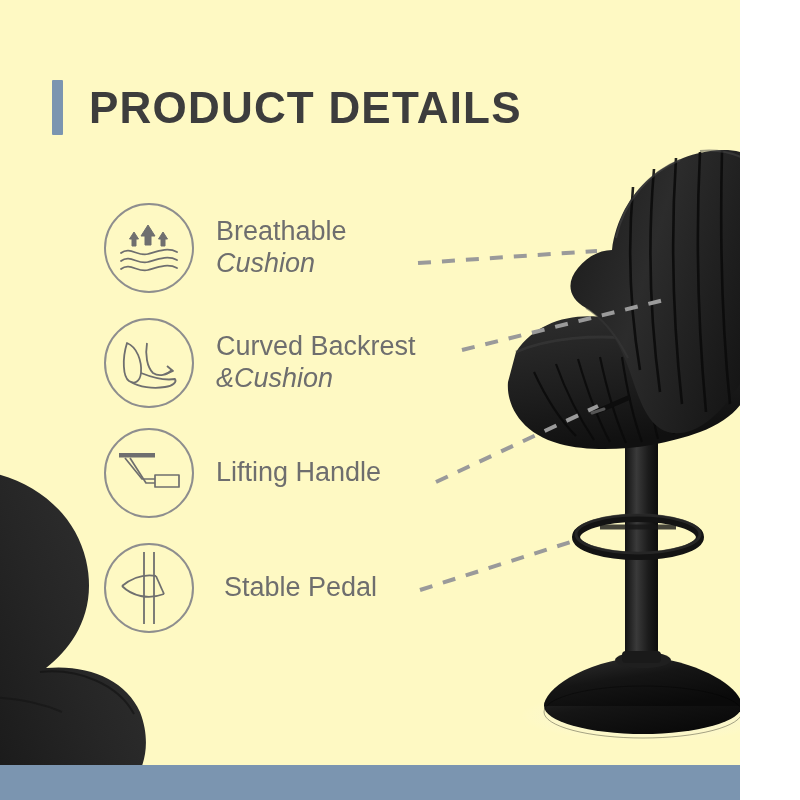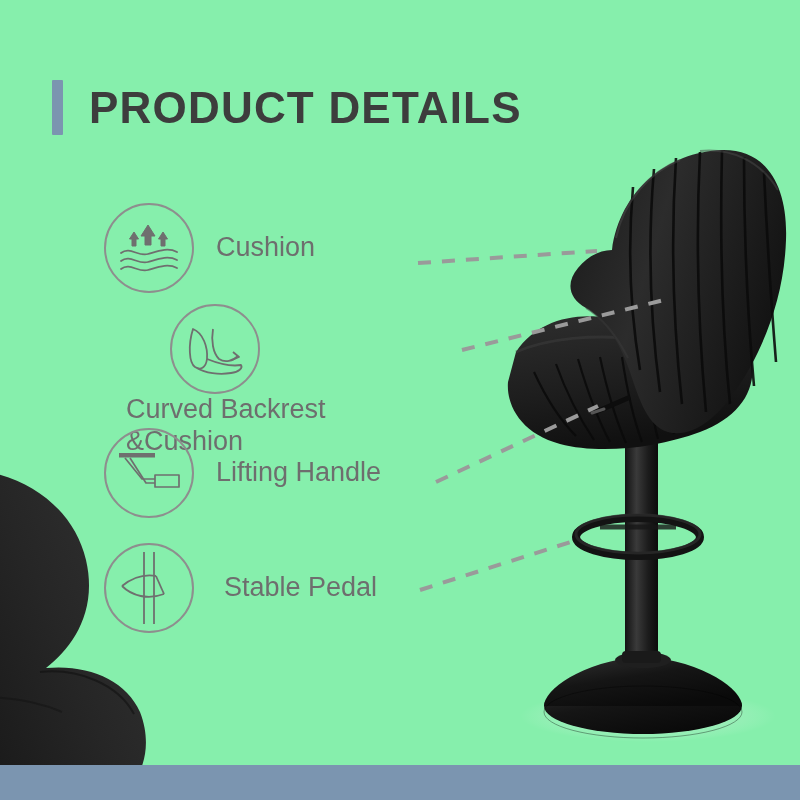--- a/index.html
+++ b/index.html
@@ -1,42 +1,42 @@
 <!DOCTYPE html>
 <html><head>
 <meta charset="utf-8">
 <style>
   html,body{margin:0;padding:0;}
   body{
     width:800px;height:800px;overflow:hidden;background:#ffffff;
     font-family:"Liberation Sans", sans-serif;
     -webkit-font-smoothing:antialiased;
   }
-  #page{position:relative;width:800px;height:800px;background:#86efac;overflow:hidden;}
+  #page{position:relative;width:740px;height:800px;background:#fef9c3;overflow:hidden;}
 
   
   #title-block{position:absolute;left:52px;top:80px;display:flex;align-items:center;}
   #title-accent{width:11px;height:55px;background:#7b95b0;border-radius:1px;}
   #page-title{
     margin-left:26px;font-size:44px;letter-spacing:1.2px;font-weight:bold;
     color:#3d3d3d;line-height:1;white-space:nowrap;
   }
 
   
   .feature{position:absolute;left:104px;display:flex;align-items:center;}
   .feature-icon{
     width:90px;height:90px;border-radius:50%;
     border:2.4px solid #8e8e8e;box-sizing:border-box;
     display:flex;align-items:center;justify-content:center;flex:0 0 auto;
   }
   .feature-label{
     margin-left:22px;font-size:27px;line-height:1.18;color:#6e6e6e;
     font-weight:400;max-width:240px;
   }
-  .feature-label .l2{display:block;}
+  .feature-label .l2{display:block;font-style:italic;}
 
   
   #leaders{position:absolute;left:0;top:0;width:800px;height:800px;pointer-events:none;}
 
   
   #chair{position:absolute;left:0;top:0;width:800px;height:800px;}
 
   
   #bottom-band{position:absolute;left:0;bottom:0;width:800px;height:35px;background:#7b95b0;}
 </style>
@@ -178,25 +178,26 @@
           <path d="M45 11 L49.5 18 L47 18 L47 25 L43 25 L43 18 L40.5 18 Z"></path>
         </g>
         <g stroke="#6f6f6f" stroke-width="1.8" fill="none" stroke-linecap="round">
           <path d="M3 32 C 12 25, 20 36, 30 33 C 40 30, 50 26, 59 31"></path>
           <path d="M3 40 C 12 33, 20 44, 30 41 C 40 38, 50 34, 59 39"></path>
           <path d="M3 48 C 12 41, 20 52, 30 49 C 40 46, 50 42, 59 47"></path>
         </g>
       </svg>
     </div>
     <div class="feature-label">
+      <span>Breathable</span>
       <span class="l2">Cushion</span>
     </div>
   </div>
 
-  <div class="feature" style="top:304px;flex-direction:column;">
+  <div class="feature" style="top:318px;">
     <div class="feature-icon">
       <svg width="64" height="56" viewBox="0 0 64 56">
         <g stroke="#6f6f6f" stroke-width="1.8" fill="none" stroke-linejoin="round">
           <path d="M10 8 C 20 12, 25 26, 24 38 C 23 46, 18 50, 12 46 C 6 42, 5 24, 10 8 Z"></path>
           <path d="M24 38 C 34 42, 46 46, 58 44 C 60 47, 56 51, 48 52 C 36 54, 22 52, 14 47"></path>
           <path d="M30 8 C 28 20, 30 32, 36 38 C 42 42, 50 40, 55 35"></path>
           <path d="M50 31 L 56 36 L 49 39"></path>
         </g>
       </svg>
     </div>

